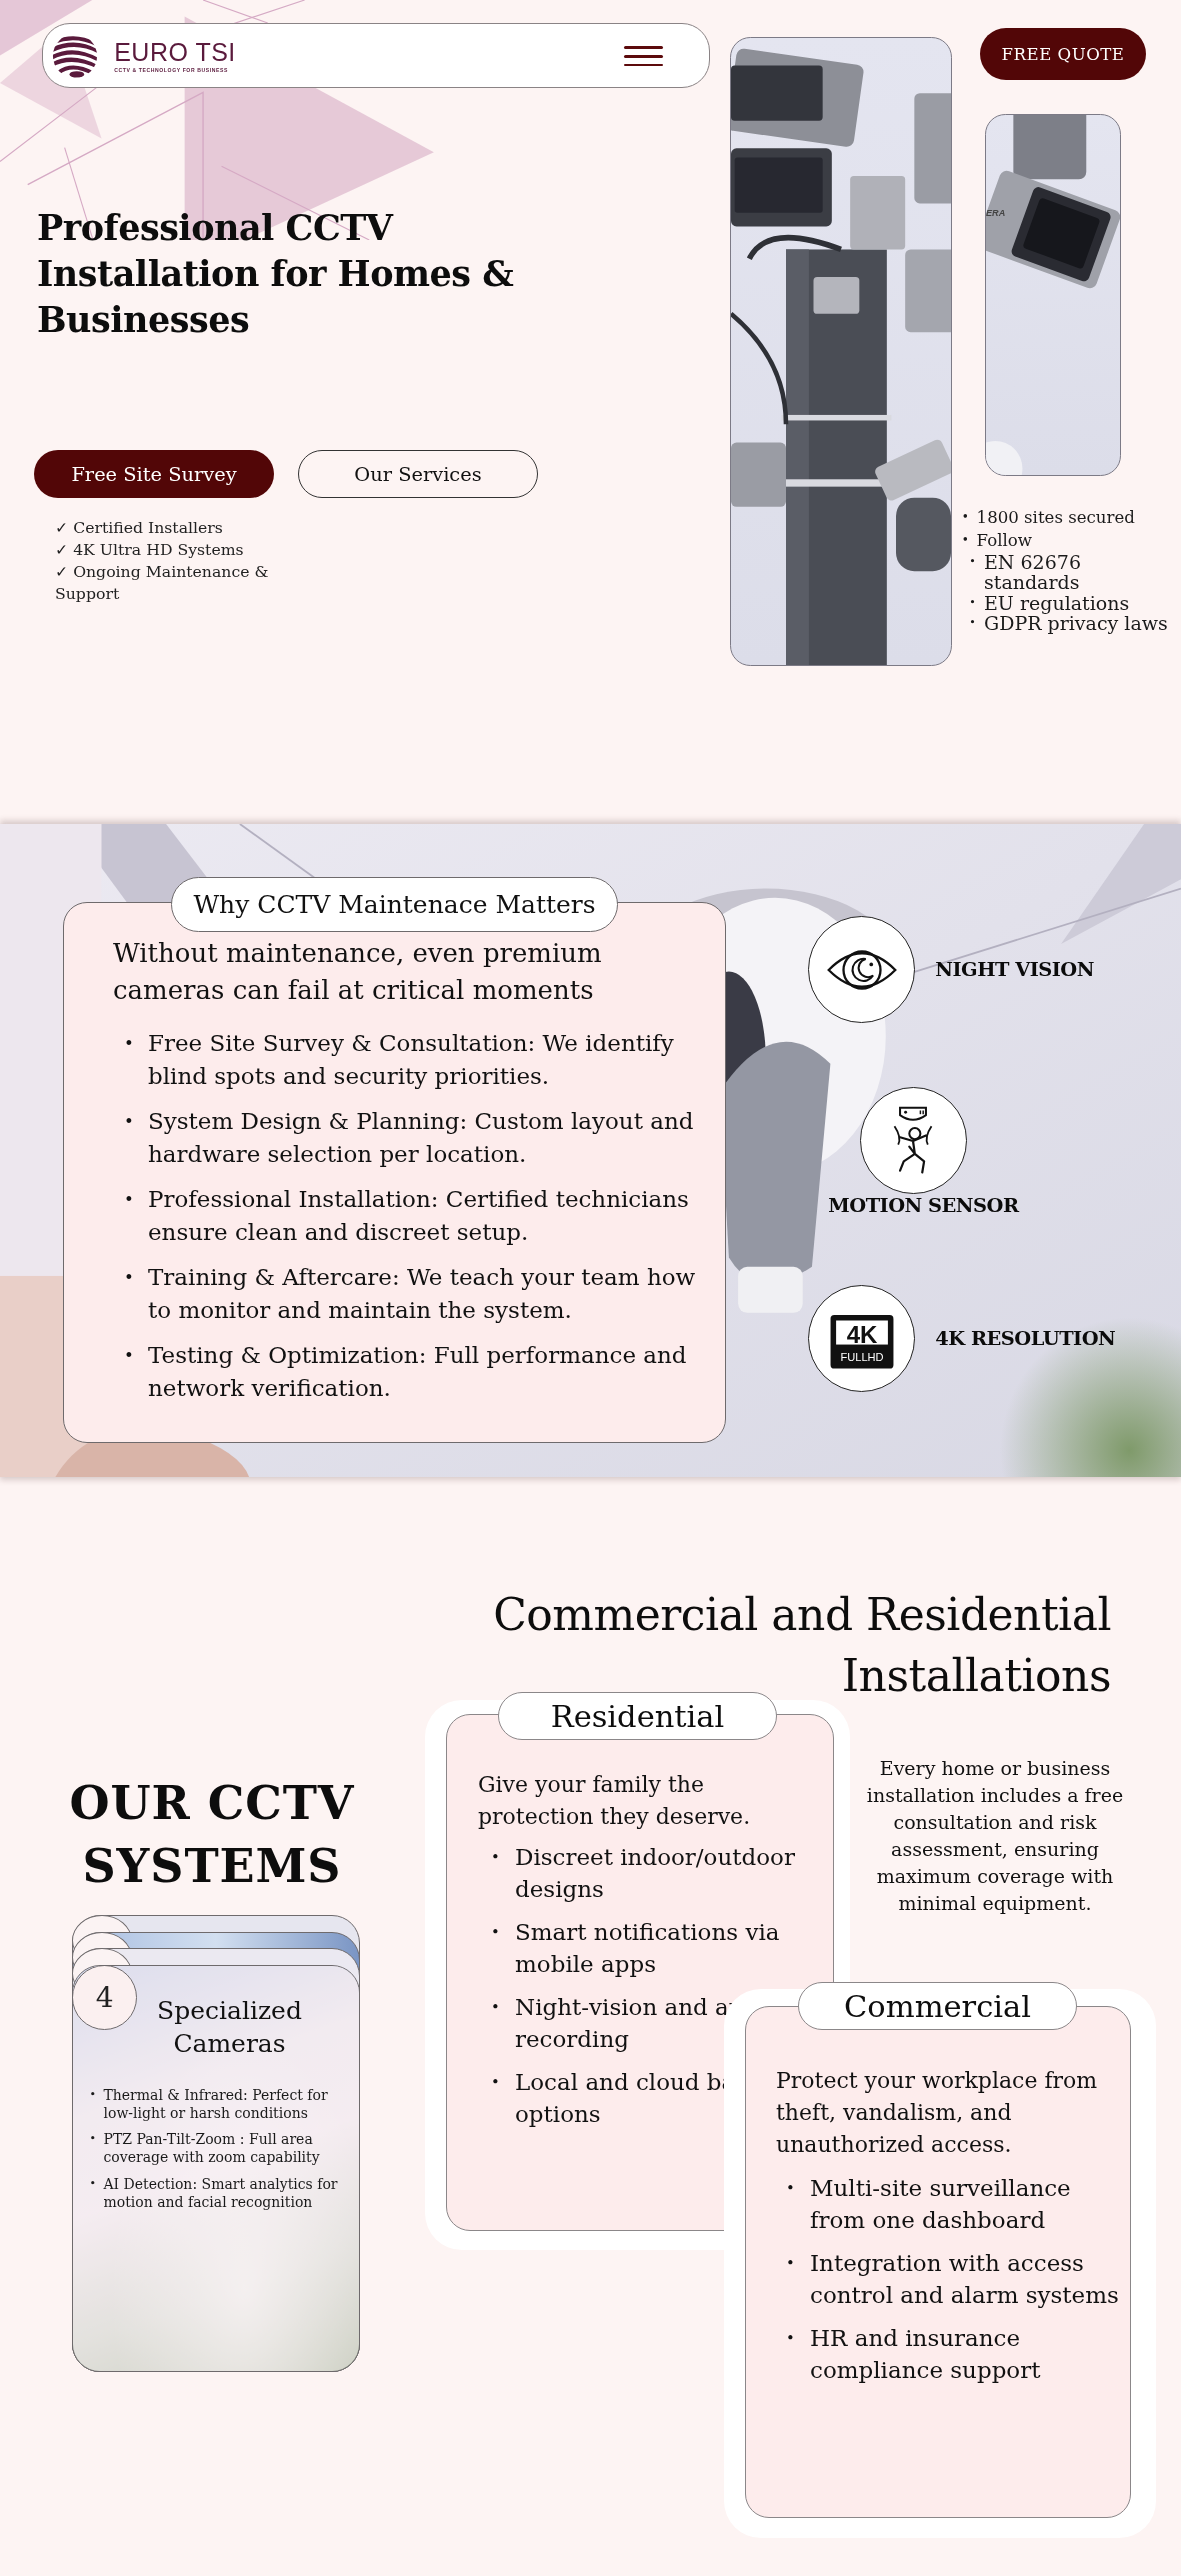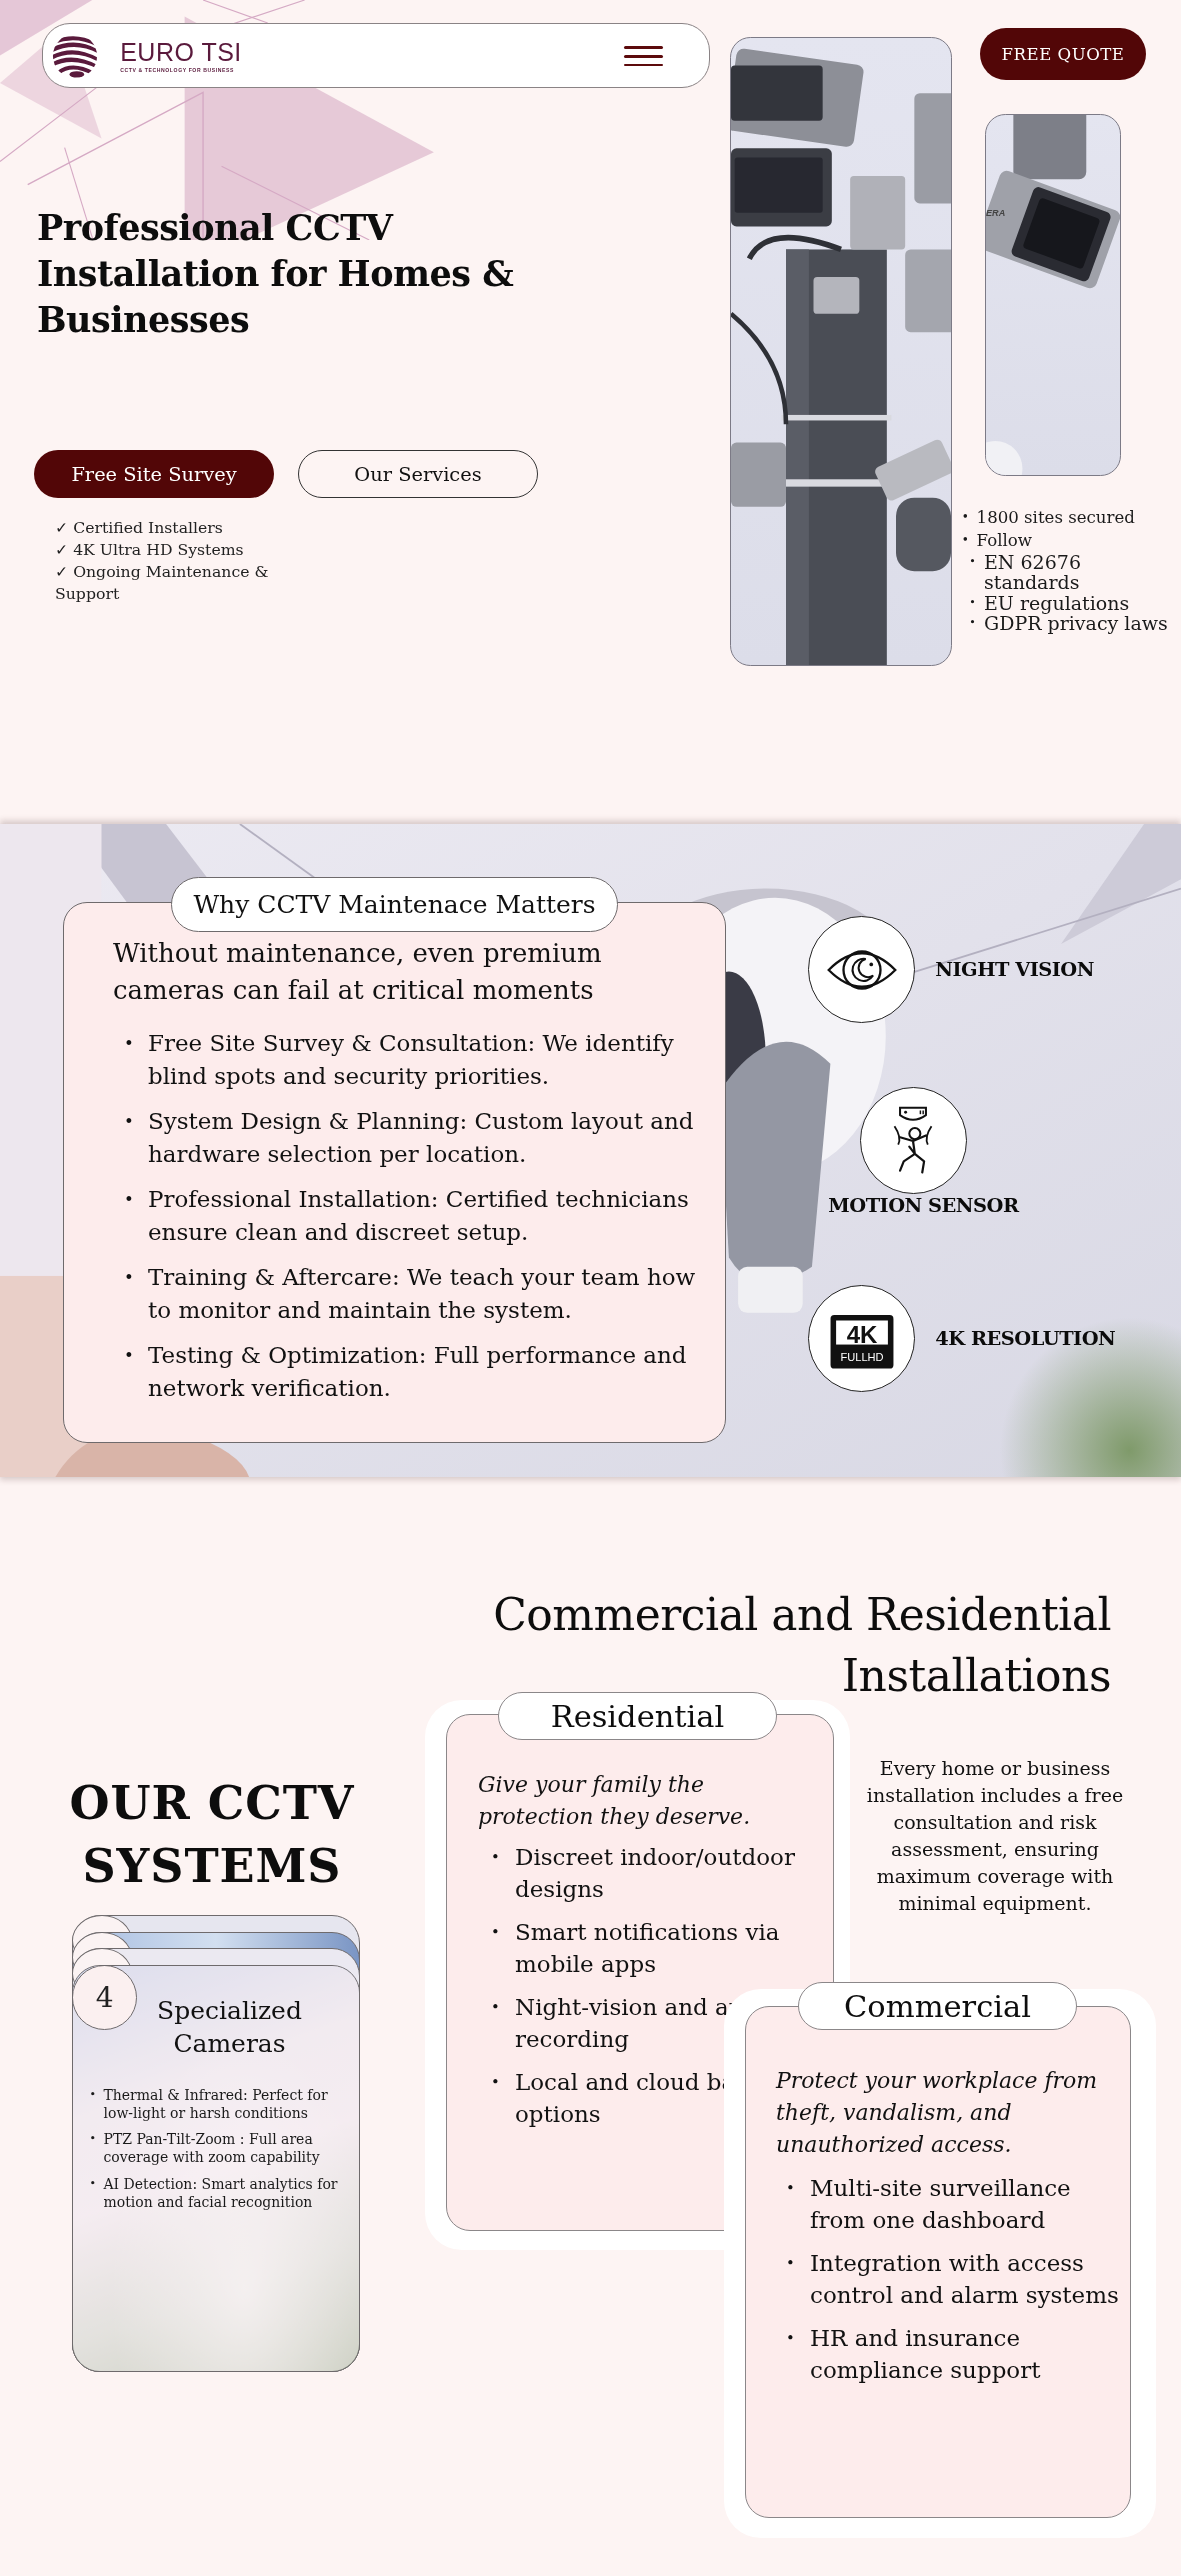--- a/index.html
+++ b/index.html
@@ -14,21 +14,21 @@
   }
 
   
   .hero { position: absolute; left: 0; top: 0; width: 1181px; height: 821px; background: #fdf4f3; overflow: hidden; }
   .deco { position: absolute; left: 0; top: 0; width: 480px; height: 240px; pointer-events: none; }
 
   .nav-pill {
     position: absolute; left: 42px; top: 23px; width: 668px; height: 65px;
     background: #fff; border: 1.4px solid #8a8385; border-radius: 28px;
   }
-  .logo { position: absolute; left: 9.2px; top: 9.2px; display: flex; align-items: center; gap: 22px; }
+  .logo { position: absolute; left: 9.2px; top: 9.2px; display: flex; align-items: center; gap: 16px; }
   .logo-mark { width: 46px; height: 46px; }
   .logo-text { display: flex; flex-direction: column; }
   .logo-name { font-family: "Liberation Sans", sans-serif; font-size: 25px; color: #5a1a3c; line-height: 26px; letter-spacing: 0.5px; }
   .logo-tag { font-family: "Liberation Sans", sans-serif; font-size: 5.1px; font-weight: bold; color: #5a1a3c; letter-spacing: 0.6px; margin-top: 1.8px; }
   .menu-btn { position: absolute; right: 46px; top: 17.5px; width: 39px; height: 29.5px; display: flex; flex-direction: column; justify-content: space-between; padding: 4.6px 0; cursor: pointer; }
   .menu-btn span { display: block; height: 2.8px; background: #5c0a0c; border-radius: 1.8px; }
 
   .free-quote {
     position: absolute; left: 980px; top: 28px; width: 166px; height: 52px;
     background: #520607; color: #fff; border-radius: 26px; border: none;
@@ -130,21 +130,21 @@
   .res-card { left: 446px; top: 1714px; width: 388px; height: 517px; }
   .com-card { left: 745px; top: 2006px; width: 386px; height: 512px; }
 
   .inst-tab {
     position: absolute; height: 48px; background: #fff; border: 1.4px solid #8b8789; border-radius: 24px;
     display: flex; align-items: center; justify-content: center; font-size: 30.5px; color: #0d0d0d; z-index: 3;
   }
   .res-tab { left: 498px; top: 1692px; width: 279px; }
   .com-tab { left: 798px; top: 1982px; width: 279px; }
 
-  .inst-lead { position: absolute; font-size: 22px; line-height: 32px; color: #111; font-style: italic; }
+  .inst-lead { position: absolute; font-size: 22px; line-height: 32px; color: #111; }
   .inst-list { position: absolute; list-style: none; }
   .inst-list li { position: relative; padding-left: 35px; font-size: 23px; line-height: 32px; color: #111; margin-bottom: 11px; }
   .inst-list li::before { content: "•"; position: absolute; left: 11px; font-size: 14.8px; }
   .res-lead { left: 478px; top: 1769px; width: 341px; }
   .res-list { left: 480px; top: 1841px; width: 360px; }
   .com-lead { left: 776px; top: 2065px; width: 351px; }
   .com-list { left: 775px; top: 2172px; width: 355px; }
 
   .inst-note { position: absolute; left: 866px; top: 1755px; width: 258px; text-align: center; font-size: 19px; line-height: 27px; color: #111; }
 </style>

